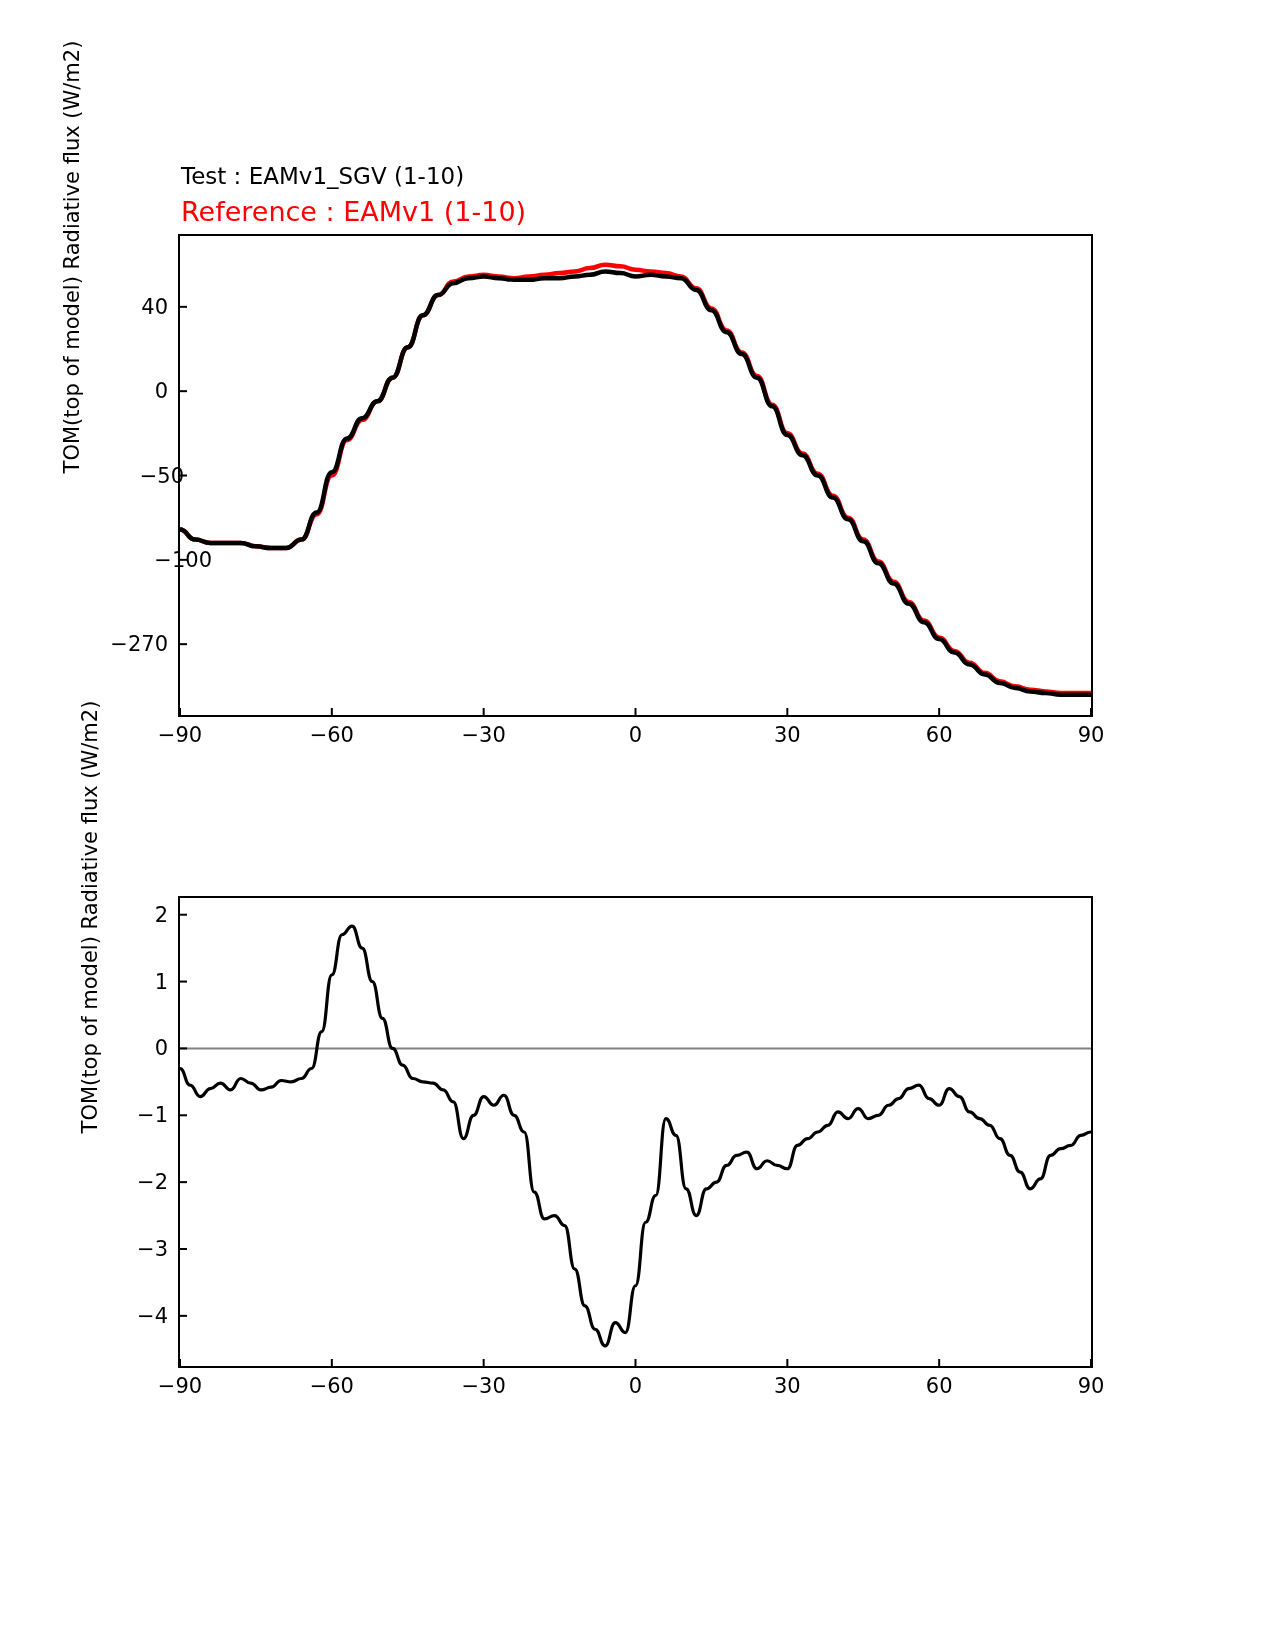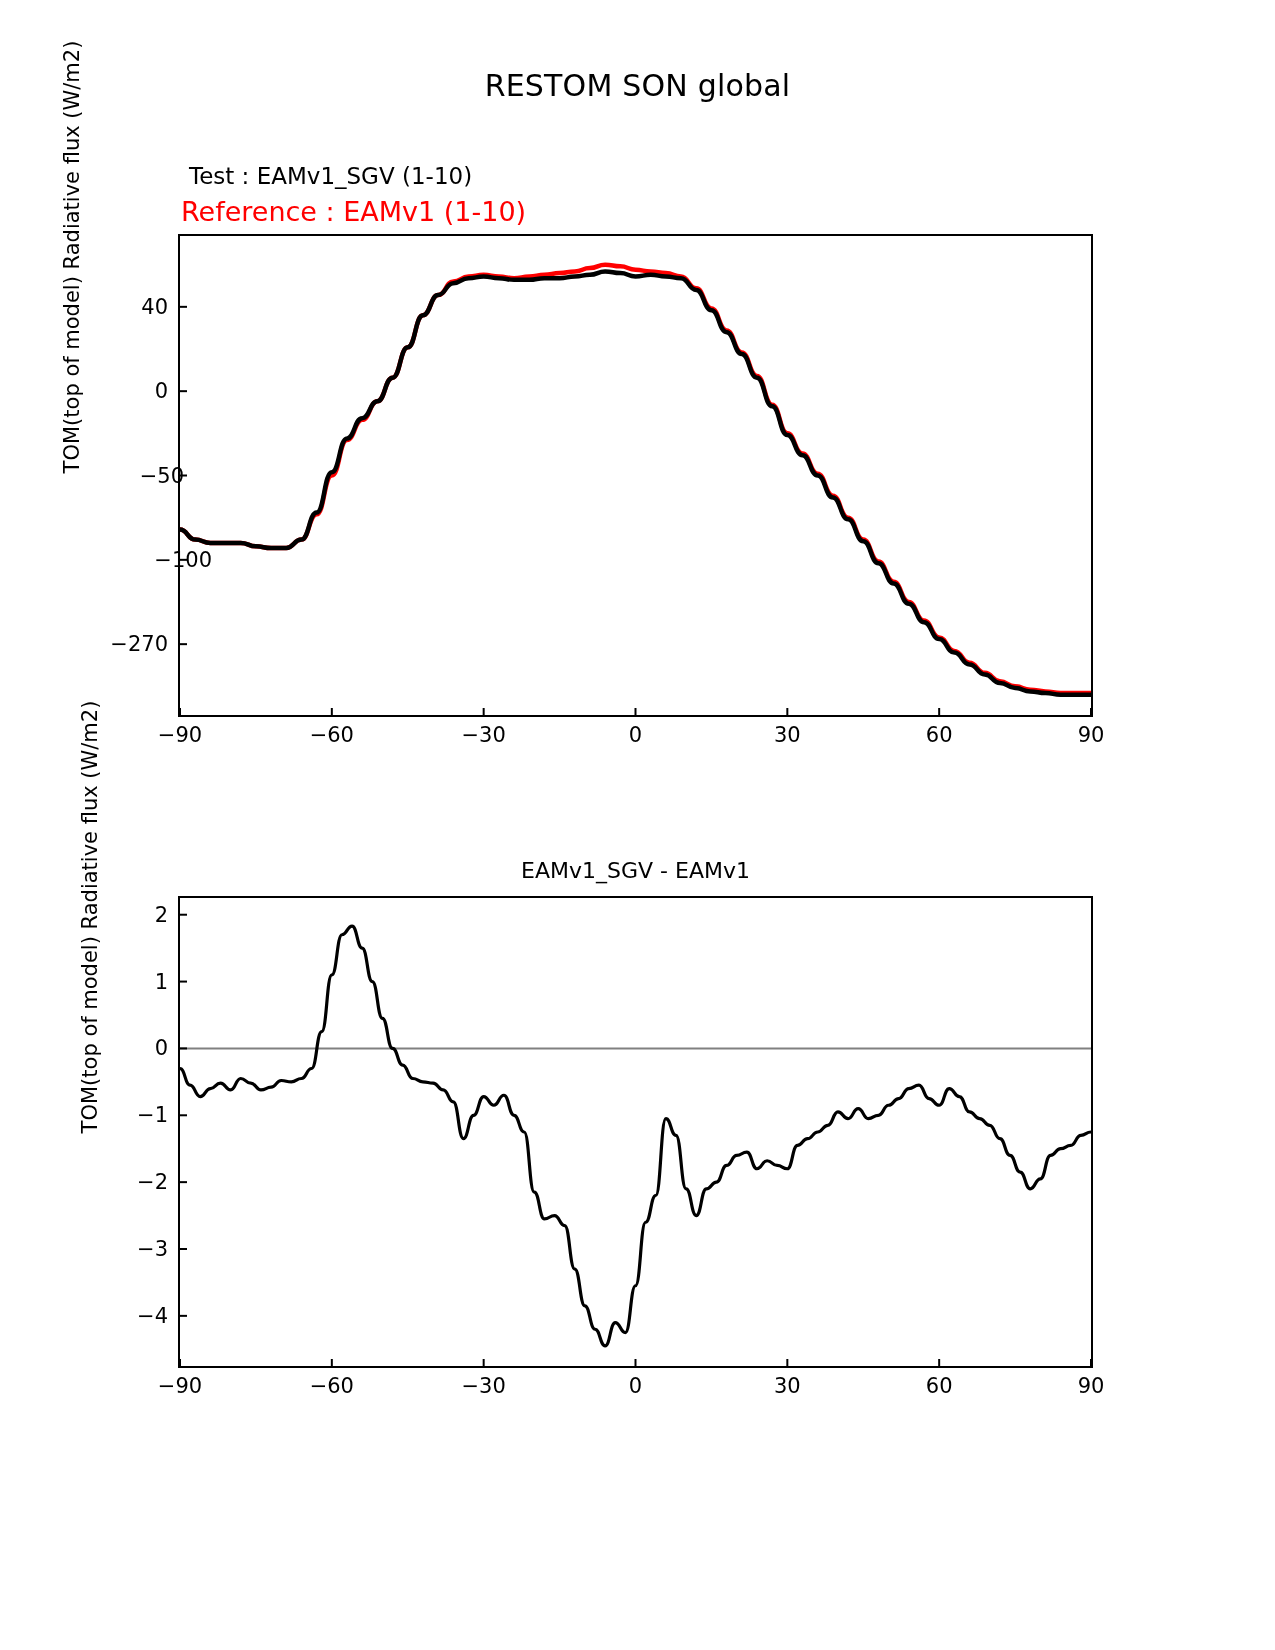--- a/index.html
+++ b/index.html
@@ -39,21 +39,20 @@
     box-sizing: border-box;
     background: #fff;
   }
   #legend-test {
     position: absolute;
     left: 181px;
     top: 163px;
     font-size: 23px;
     color: #000000;
     white-space: nowrap;
-    margin-left: 8px;
   }
   #legend-ref {
     position: absolute;
     left: 181px;
     top: 196px;
     font-size: 27px;
     color: #ff0000;
     white-space: nowrap;
   }
   #ylabel-top {
@@ -110,21 +109,20 @@
   }
   svg {
     display: block;
   }
 </style>
 </head>
 <body>
 
 <div class="figure">
 
-  <div id="suptitle">RESTOM SON global</div>
 
   <div id="legend-test">Test : EAMv1_SGV (1-10)</div>
   <div id="legend-ref">Reference : EAMv1 (1-10)</div>
 
   <div id="ylabel-top">TOM(top of model) Radiative flux (W/m2)</div>
 
   <div id="panel-top">
     <svg id="svg-top" width="911" height="479" viewBox="0 0 911 479">
         <path d="M0.00,293.47 C7.59,293.47 7.59,303.59 15.18,303.59 C22.77,303.59 22.77,306.96 30.37,306.96 C37.96,306.96 37.96,306.96 45.55,306.96 C53.14,306.96 53.14,306.96 60.73,306.96 C68.32,306.96 68.32,310.34 75.92,310.34 C83.51,310.34 83.51,312.02 91.10,312.02 C98.69,312.02 98.69,312.02 106.28,312.02 C113.88,312.02 113.88,303.59 121.47,303.59 C129.06,303.59 129.06,278.29 136.65,278.29 C144.24,278.29 144.24,239.50 151.83,239.50 C159.42,239.50 159.42,204.08 167.02,204.08 C174.61,204.08 174.61,183.84 182.20,183.84 C189.79,183.84 189.79,165.29 197.38,165.29 C204.98,165.29 204.98,141.68 212.57,141.68 C220.16,141.68 220.16,111.32 227.75,111.32 C235.34,111.32 235.34,79.27 242.93,79.27 C250.53,79.27 250.53,59.03 258.12,59.03 C265.71,59.03 265.71,45.54 273.30,45.54 C280.89,45.54 280.89,40.48 288.48,40.48 C296.07,40.48 296.07,38.79 303.67,38.79 C311.26,38.79 311.26,40.48 318.85,40.48 C326.44,40.48 326.44,42.17 334.03,42.17 C341.63,42.17 341.63,40.48 349.22,40.48 C356.81,40.48 356.81,38.79 364.40,38.79 C371.99,38.79 371.99,37.11 379.58,37.11 C387.18,37.11 387.18,35.42 394.77,35.42 C402.36,35.42 402.36,32.05 409.95,32.05 C417.54,32.05 417.54,28.67 425.13,28.67 C432.73,28.67 432.73,30.36 440.32,30.36 C447.91,30.36 447.91,33.73 455.50,33.73 C463.09,33.73 463.09,35.42 470.68,35.42 C478.28,35.42 478.28,37.11 485.87,37.11 C493.46,37.11 493.46,40.48 501.05,40.48 C508.64,40.48 508.64,52.29 516.23,52.29 C523.83,52.29 523.83,72.52 531.42,72.52 C539.01,72.52 539.01,94.45 546.60,94.45 C554.19,94.45 554.19,116.38 561.78,116.38 C569.38,116.38 569.38,139.99 576.97,139.99 C584.56,139.99 584.56,168.66 592.15,168.66 C599.74,168.66 599.74,197.33 607.33,197.33 C614.92,197.33 614.92,217.57 622.52,217.57 C630.11,217.57 630.11,237.81 637.70,237.81 C645.29,237.81 645.29,259.74 652.88,259.74 C660.47,259.74 660.47,281.67 668.07,281.67 C675.66,281.67 675.66,303.59 683.25,303.59 C690.84,303.59 690.84,325.52 698.43,325.52 C706.03,325.52 706.03,345.76 713.62,345.76 C721.21,345.76 721.21,366.00 728.80,366.00 C736.39,366.00 736.39,384.55 743.98,384.55 C751.58,384.55 751.58,401.42 759.17,401.42 C766.76,401.42 766.76,414.91 774.35,414.91 C781.94,414.91 781.94,426.71 789.53,426.71 C797.13,426.71 797.13,436.83 804.72,436.83 C812.31,436.83 812.31,445.27 819.90,445.27 C827.49,445.27 827.49,450.33 835.08,450.33 C842.67,450.33 842.67,453.70 850.27,453.70 C857.86,453.70 857.86,455.39 865.45,455.39 C873.04,455.39 873.04,457.07 880.63,457.07 C888.22,457.07 888.22,457.07 895.82,457.07 C903.41,457.07 903.41,457.07 911.00,457.07" fill="none" stroke="#ff0000" stroke-width="4.5" stroke-linejoin="round" stroke-linecap="round"></path>
         <path d="M0.00,293.47 C7.59,293.47 7.59,303.59 15.18,303.59 C22.77,303.59 22.77,306.96 30.37,306.96 C37.96,306.96 37.96,306.96 45.55,306.96 C53.14,306.96 53.14,306.96 60.73,306.96 C68.32,306.96 68.32,310.34 75.92,310.34 C83.51,310.34 83.51,312.02 91.10,312.02 C98.69,312.02 98.69,312.02 106.28,312.02 C113.88,312.02 113.88,303.59 121.47,303.59 C129.06,303.59 129.06,276.61 136.65,276.61 C144.24,276.61 144.24,236.13 151.83,236.13 C159.42,236.13 159.42,202.39 167.02,202.39 C174.61,202.39 174.61,182.15 182.20,182.15 C189.79,182.15 189.79,165.29 197.38,165.29 C204.98,165.29 204.98,141.68 212.57,141.68 C220.16,141.68 220.16,111.32 227.75,111.32 C235.34,111.32 235.34,79.27 242.93,79.27 C250.53,79.27 250.53,59.03 258.12,59.03 C265.71,59.03 265.71,47.23 273.30,47.23 C280.89,47.23 280.89,42.17 288.48,42.17 C296.07,42.17 296.07,40.48 303.67,40.48 C311.26,40.48 311.26,42.17 318.85,42.17 C326.44,42.17 326.44,43.85 334.03,43.85 C341.63,43.85 341.63,43.85 349.22,43.85 C356.81,43.85 356.81,42.17 364.40,42.17 C371.99,42.17 371.99,42.17 379.58,42.17 C387.18,42.17 387.18,40.48 394.77,40.48 C402.36,40.48 402.36,38.79 409.95,38.79 C417.54,38.79 417.54,35.42 425.13,35.42 C432.73,35.42 432.73,37.11 440.32,37.11 C447.91,37.11 447.91,40.48 455.50,40.48 C463.09,40.48 463.09,38.79 470.68,38.79 C478.28,38.79 478.28,40.48 485.87,40.48 C493.46,40.48 493.46,42.17 501.05,42.17 C508.64,42.17 508.64,53.97 516.23,53.97 C523.83,53.97 523.83,74.21 531.42,74.21 C539.01,74.21 539.01,96.14 546.60,96.14 C554.19,96.14 554.19,118.06 561.78,118.06 C569.38,118.06 569.38,141.68 576.97,141.68 C584.56,141.68 584.56,170.35 592.15,170.35 C599.74,170.35 599.74,199.02 607.33,199.02 C614.92,199.02 614.92,219.26 622.52,219.26 C630.11,219.26 630.11,239.50 637.70,239.50 C645.29,239.50 645.29,261.43 652.88,261.43 C660.47,261.43 660.47,283.35 668.07,283.35 C675.66,283.35 675.66,305.28 683.25,305.28 C690.84,305.28 690.84,327.20 698.43,327.20 C706.03,327.20 706.03,347.44 713.62,347.44 C721.21,347.44 721.21,367.68 728.80,367.68 C736.39,367.68 736.39,386.24 743.98,386.24 C751.58,386.24 751.58,403.10 759.17,403.10 C766.76,403.10 766.76,416.60 774.35,416.60 C781.94,416.60 781.94,428.40 789.53,428.40 C797.13,428.40 797.13,438.52 804.72,438.52 C812.31,438.52 812.31,446.95 819.90,446.95 C827.49,446.95 827.49,452.01 835.08,452.01 C842.67,452.01 842.67,455.39 850.27,455.39 C857.86,455.39 857.86,457.07 865.45,457.07 C873.04,457.07 873.04,458.76 880.63,458.76 C888.22,458.76 888.22,458.76 895.82,458.76 C903.41,458.76 903.41,458.76 911.00,458.76" fill="none" stroke="#000000" stroke-width="4.5" stroke-linejoin="round" stroke-linecap="round"></path>
@@ -136,21 +134,20 @@
         <line x1="759.1666666666667" x2="759.1666666666667" y1="479" y2="472" stroke="#000" stroke-width="2"></line>
         <line x1="911" x2="911" y1="479" y2="472" stroke="#000" stroke-width="2"></line>
         <line y1="70.83802816901408" y2="70.83802816901408" x1="0" x2="7" stroke="#000" stroke-width="2"></line>
         <line y1="155.16901408450707" y2="155.16901408450707" x1="0" x2="7" stroke="#000" stroke-width="2"></line>
         <line y1="239.5" y2="239.5" x1="0" x2="7" stroke="#000" stroke-width="2"></line>
         <line y1="323.830985915493" y2="323.830985915493" x1="0" x2="7" stroke="#000" stroke-width="2"></line>
         <line y1="408.1619718309859" y2="408.1619718309859" x1="0" x2="7" stroke="#000" stroke-width="2"></line>
       </svg>
   </div>
 
-  <div id="title-bottom">EAMv1_SGV - EAMv1</div>
   <div id="ylabel-bottom">TOM(top of model) Radiative flux (W/m2)</div>
 
   <div id="panel-bottom">
     <svg id="svg-bottom" width="911" height="468" viewBox="0 0 911 468">
         <line x1="0" x2="911" y1="150.4285714285714" y2="150.4285714285714" stroke="#808080" stroke-width="2"></line>
         <path d="M0.00,170.49 C5.06,170.49 5.06,187.20 10.12,187.20 C15.18,187.20 15.18,198.57 20.24,198.57 C25.31,198.57 25.31,190.54 30.37,190.54 C35.43,190.54 35.43,185.19 40.49,185.19 C45.55,185.19 45.55,191.88 50.61,191.88 C55.67,191.88 55.67,180.51 60.73,180.51 C65.79,180.51 65.79,185.19 70.86,185.19 C75.92,185.19 75.92,191.88 80.98,191.88 C86.04,191.88 86.04,189.21 91.10,189.21 C96.16,189.21 96.16,182.52 101.22,182.52 C106.28,182.52 106.28,183.86 111.34,183.86 C116.41,183.86 116.41,180.51 121.47,180.51 C126.53,180.51 126.53,170.49 131.59,170.49 C136.65,170.49 136.65,133.71 141.71,133.71 C146.77,133.71 146.77,76.89 151.83,76.89 C156.89,76.89 156.89,36.77 161.96,36.77 C167.02,36.77 167.02,28.08 172.08,28.08 C177.14,28.08 177.14,50.14 182.20,50.14 C187.26,50.14 187.26,83.57 192.32,83.57 C197.38,83.57 197.38,120.34 202.44,120.34 C207.51,120.34 207.51,150.43 212.57,150.43 C217.63,150.43 217.63,167.14 222.69,167.14 C227.75,167.14 227.75,180.51 232.81,180.51 C237.87,180.51 237.87,183.86 242.93,183.86 C247.99,183.86 247.99,185.19 253.06,185.19 C258.12,185.19 258.12,191.88 263.18,191.88 C268.24,191.88 268.24,203.91 273.30,203.91 C278.36,203.91 278.36,240.69 283.42,240.69 C288.48,240.69 288.48,217.29 293.54,217.29 C298.61,217.29 298.61,198.57 303.67,198.57 C308.73,198.57 308.73,207.26 313.79,207.26 C318.85,207.26 318.85,197.23 323.91,197.23 C328.97,197.23 328.97,217.29 334.03,217.29 C339.09,217.29 339.09,234.00 344.16,234.00 C349.22,234.00 349.22,294.17 354.28,294.17 C359.34,294.17 359.34,320.91 364.40,320.91 C369.46,320.91 369.46,317.57 374.52,317.57 C379.58,317.57 379.58,327.60 384.64,327.60 C389.71,327.60 389.71,371.06 394.77,371.06 C399.83,371.06 399.83,407.83 404.89,407.83 C409.95,407.83 409.95,431.23 415.01,431.23 C420.07,431.23 420.07,447.94 425.13,447.94 C430.19,447.94 430.19,424.54 435.26,424.54 C440.32,424.54 440.32,434.57 445.38,434.57 C450.44,434.57 450.44,387.77 455.50,387.77 C460.56,387.77 460.56,324.26 465.62,324.26 C470.68,324.26 470.68,297.51 475.74,297.51 C480.81,297.51 480.81,220.63 485.87,220.63 C490.93,220.63 490.93,237.34 495.99,237.34 C501.05,237.34 501.05,290.83 506.11,290.83 C511.17,290.83 511.17,317.57 516.23,317.57 C521.29,317.57 521.29,290.83 526.36,290.83 C531.42,290.83 531.42,284.14 536.48,284.14 C541.54,284.14 541.54,267.43 546.60,267.43 C551.66,267.43 551.66,257.40 556.72,257.40 C561.78,257.40 561.78,254.06 566.84,254.06 C571.91,254.06 571.91,270.77 576.97,270.77 C582.03,270.77 582.03,262.75 587.09,262.75 C592.15,262.75 592.15,267.43 597.21,267.43 C602.27,267.43 602.27,270.77 607.33,270.77 C612.39,270.77 612.39,247.37 617.46,247.37 C622.52,247.37 622.52,240.69 627.58,240.69 C632.64,240.69 632.64,234.00 637.70,234.00 C642.76,234.00 642.76,227.31 647.82,227.31 C652.88,227.31 652.88,213.94 657.94,213.94 C663.01,213.94 663.01,220.63 668.07,220.63 C673.13,220.63 673.13,210.60 678.19,210.60 C683.25,210.60 683.25,220.63 688.31,220.63 C693.37,220.63 693.37,217.29 698.43,217.29 C703.49,217.29 703.49,207.26 708.56,207.26 C713.62,207.26 713.62,200.57 718.68,200.57 C723.74,200.57 723.74,190.54 728.80,190.54 C733.86,190.54 733.86,187.20 738.92,187.20 C743.98,187.20 743.98,200.57 749.04,200.57 C754.11,200.57 754.11,207.26 759.17,207.26 C764.23,207.26 764.23,190.54 769.29,190.54 C774.35,190.54 774.35,198.57 779.41,198.57 C784.47,198.57 784.47,213.94 789.53,213.94 C794.59,213.94 794.59,220.63 799.66,220.63 C804.72,220.63 804.72,227.31 809.78,227.31 C814.84,227.31 814.84,240.69 819.90,240.69 C824.96,240.69 824.96,257.40 830.02,257.40 C835.08,257.40 835.08,274.11 840.14,274.11 C845.21,274.11 845.21,290.83 850.27,290.83 C855.33,290.83 855.33,280.80 860.39,280.80 C865.45,280.80 865.45,257.40 870.51,257.40 C875.57,257.40 875.57,250.71 880.63,250.71 C885.69,250.71 885.69,247.37 890.76,247.37 C895.82,247.37 895.82,237.34 900.88,237.34 C905.94,237.34 905.94,234.00 911.00,234.00" fill="none" stroke="#000000" stroke-width="3.2" stroke-linejoin="round" stroke-linecap="round"></path>
         <line x1="0" x2="0" y1="468" y2="461" stroke="#000" stroke-width="2"></line>
         <line x1="151.83333333333331" x2="151.83333333333331" y1="468" y2="461" stroke="#000" stroke-width="2"></line>
         <line x1="303.66666666666663" x2="303.66666666666663" y1="468" y2="461" stroke="#000" stroke-width="2"></line>
         <line x1="455.5" x2="455.5" y1="468" y2="461" stroke="#000" stroke-width="2"></line>

